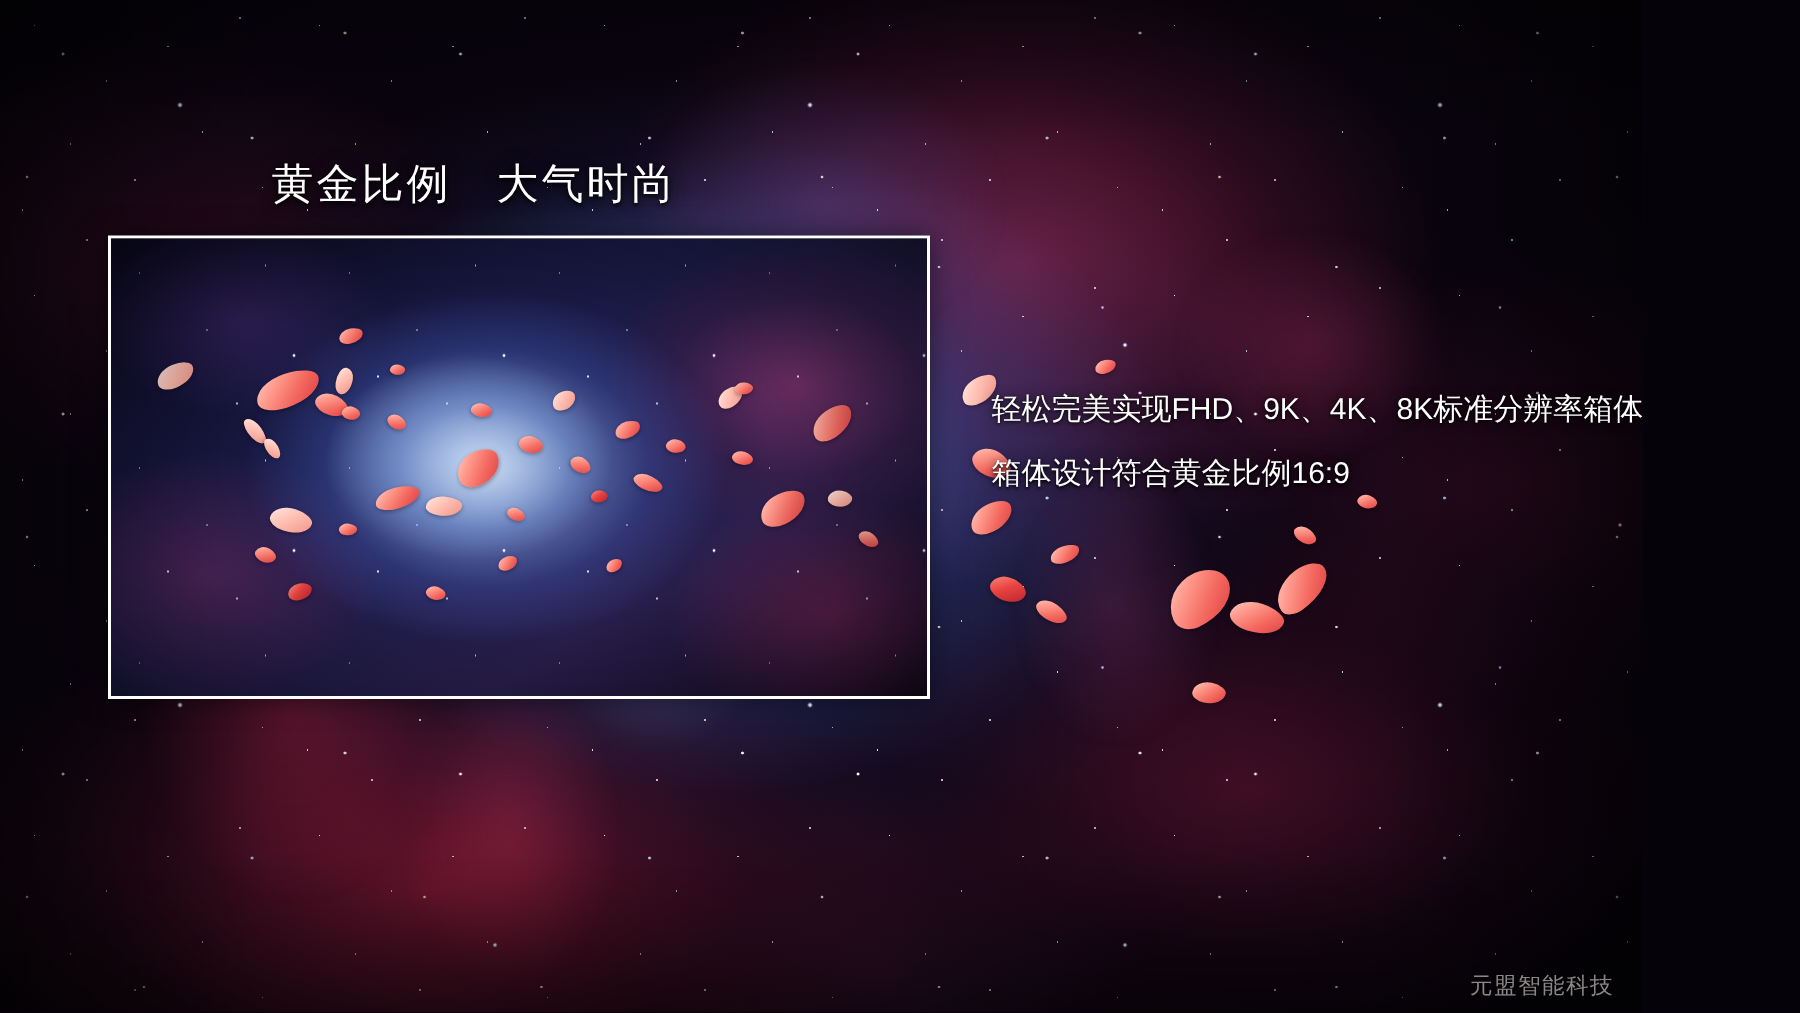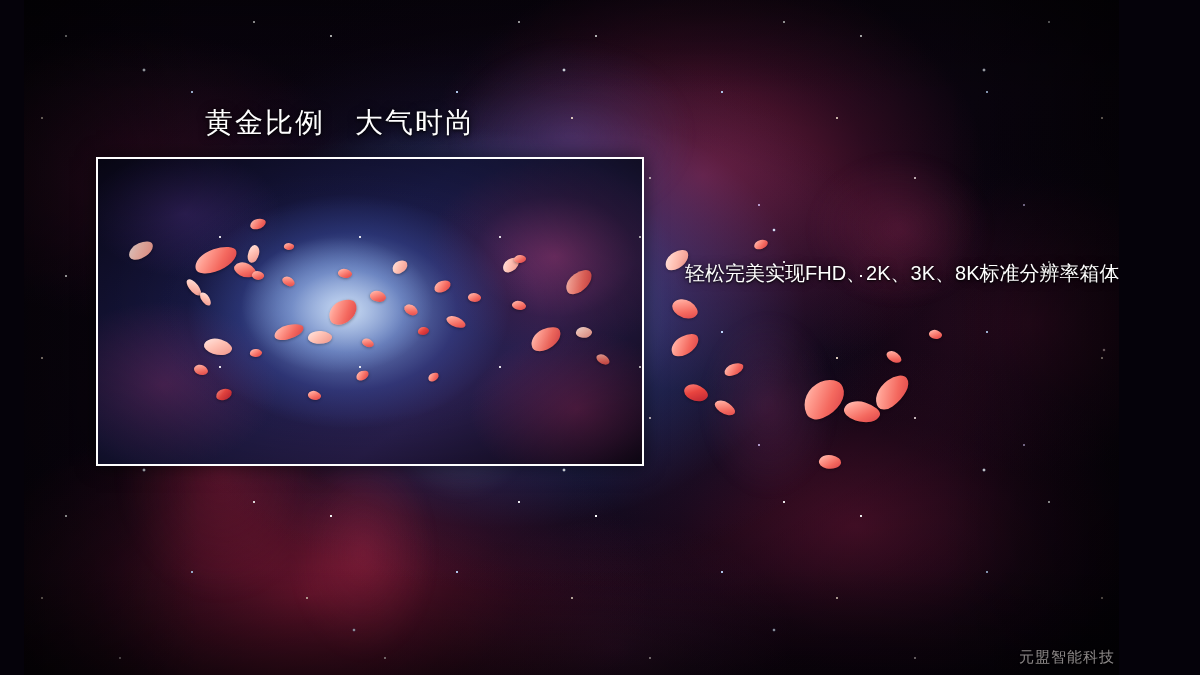--- a/index.html
+++ b/index.html
@@ -4,21 +4,20 @@
 <style>
   * { margin:0; padding:0; box-sizing:border-box; }
   html,body { width:1200px; height:675px; overflow:hidden; background:#05020a; }
   body { font-family:"Liberation Sans","DejaVu Sans",sans-serif; }
 
   #slide {
     position:relative;
     width:1095px; height:675px;
     overflow:hidden;
     background:#07030c;
-    margin-left:24px;
   }
 
   
   .bg-layer { position:absolute; inset:0; pointer-events:none; }
 
   #bg-base {
     background:
       radial-gradient(ellipse 44% 52% at 44% 46%, rgba(96,120,210,0.80) 0%, rgba(60,76,160,0.50) 34%, rgba(30,34,80,0.18) 62%, rgba(0,0,0,0) 80%),
       radial-gradient(ellipse 30% 34% at 38% 44%, rgba(150,190,240,0.50) 0%, rgba(90,130,200,0.26) 45%, rgba(0,0,0,0) 75%),
       radial-gradient(ellipse 34% 42% at 62% 26%, rgba(186,48,96,0.62) 0%, rgba(120,26,66,0.34) 45%, rgba(0,0,0,0) 76%),
@@ -162,21 +161,21 @@
     font-size:20px;
     line-height:43px;
     color:#ffffff;
     white-space:nowrap;
     text-shadow:0 0 8px rgba(0,0,0,0.80), 0 1px 2px rgba(0,0,0,0.9);
   }
 
   
   #watermark {
     position:absolute;
-    right:4px; bottom:8px;
+    right:19px; bottom:8px;
     font-size:15px;
     letter-spacing:1px;
     color:rgba(222,216,214,0.62);
     text-shadow:0 1px 2px rgba(0,0,0,0.7);
   }
 </style>
 </head>
 <body>
 
 <div id="slide">
@@ -244,18 +243,19 @@
       <div class="petal big" style="left: 778px; top: 382px; width: 44px; height: 34px; transform: rotate(-24deg);"></div>
       <div class="petal" style="left: 820px; top: 402px; width: 36px; height: 20px; transform: rotate(18deg);"></div>
       <div class="petal big" style="left: 848px; top: 380px; width: 40px; height: 24px; transform: rotate(-36deg);"></div>
       <div class="petal" style="left: 795px; top: 455px; width: 22px; height: 14px; transform: rotate(12deg);"></div>
       <div class="petal" style="left: 862px; top: 352px; width: 16px; height: 10px; transform: rotate(40deg);"></div>
       <div class="petal" style="left: 730px; top: 240px; width: 14px; height: 9px; transform: rotate(-10deg);"></div>
       <div class="petal" style="left: 905px; top: 330px; width: 13px; height: 9px; transform: rotate(22deg);"></div>
     </div>
 
   <div id="body-text">
-    <div class="body-line">轻松完美实现FHD、2K、3K、8K标准分辨率箱体</div>
+    <div class="body-line">轻松完美实现FHD、9K、4K、8K标准分辨率箱体</div>
+    <div class="body-line">箱体设计符合黄金比例16:9</div>
   </div>
 
   <div id="watermark">元盟智能科技</div>
 
 </div>
 
 </body></html>

